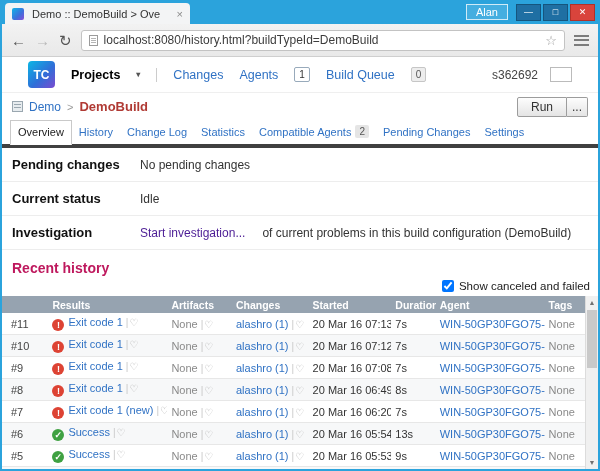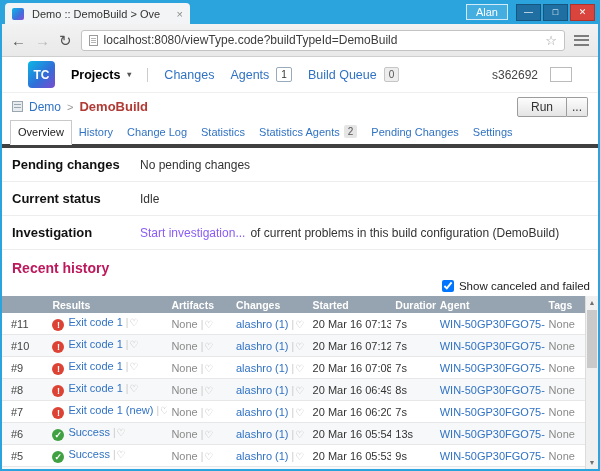--- a/index.html
+++ b/index.html
@@ -40,21 +40,21 @@
   .menu-icon i { display:block; height:2px; background:#7c7c7c; }
 
   
   .page { flex:1; min-height:0; display:flex; flex-direction:column; background:#fff; }
 
   .tc-nav { height:36px; flex:none; display:flex; align-items:center; padding:0 26px; border-bottom:1px solid #efefef; }
   .tc-logo { width:27px; height:27px; border-radius:4px; color:#fff; font-weight:bold; font-size:12px;
              display:flex; align-items:center; justify-content:center;
              background:linear-gradient(135deg,#0bb7e5 0%,#2f6fd8 55%,#7a4bd0 100%); }
   .nav-items { display:flex; align-items:center; margin-left:16px; gap:16px; font-size:12.5px; }
-  .nav-item { color:#3072c4; display:flex; align-items:center; gap:7px; white-space:nowrap; }
+  .nav-item { color:#3072c4; display:flex; align-items:center; gap:16px; white-space:nowrap; }
   .nav-item.active { color:#000; font-weight:bold; }
   .caret { font-size:8px; color:#555; }
   .nav-divider { width:1px; height:14px; background:#ccc; }
   .badge { font-size:10px; border:1px solid #98aabb; background:#fff; color:#333; padding:0 4px;
            line-height:13px; border-radius:2px; }
   .badge.gray { background:#ededed; border-color:#c6c6c6; color:#555; }
   .nav-right { margin-left:auto; display:flex; align-items:center; gap:12px; }
   .nav-user { font-size:12px; color:#444; }
   .nav-box { width:22px; height:15px; border:1px solid #bbb; background:#fff; display:inline-block; }
 
@@ -73,21 +73,21 @@
   .tabs { height:28px; flex:none; display:flex; align-items:flex-end; padding:0 8px;
           border-bottom:4px solid #404040; font-size:11px; }
   .tabtab { padding:5px 7px 6px; color:#3072c4; display:flex; gap:4px; align-items:center; white-space:nowrap; }
   .tabtab.active { border:1px solid #c9c9c9; border-bottom:1px solid #fff; margin-bottom:-1px;
                    background:#fff; color:#222; }
   .tab-count { font-size:10px; background:#e5e5e5; color:#555; padding:0 4px; border-radius:2px; line-height:13px; }
 
   .sec { display:flex; align-items:baseline; padding:9px 10px; border-bottom:1px solid #ededed; }
   .sec-label { width:128px; flex:none; font-size:13px; font-weight:bold; color:#111; }
   .sec-value { font-size:12px; color:#333; }
-  .inv-link { color:#8b5cf6; font-size:12px; margin-right:5px; text-decoration:none; }
+  .inv-link { color:#4c1d95; font-size:12px; margin-right:17px; text-decoration:none; }
   .recent-title { font-size:14px; font-weight:bold; color:#be185d; padding:10px 10px 2px; }
   .filter-row { display:flex; justify-content:flex-end; align-items:center; gap:5px;
                 padding:2px 8px 4px; font-size:11.5px; color:#222; }
   .filter-row input { width:12px; height:12px; }
 
   .table-region { flex:1; min-height:0; position:relative; overflow:hidden; }
   table { border-collapse:collapse; table-layout:fixed; width:calc(100% - 13px); }
   thead th { background:#96a3b0; color:#fff; font-size:10.5px; font-weight:bold; text-align:left;
              padding:2px 4px; height:17px; white-space:nowrap; overflow:hidden; }
   thead th:first-child { padding-left:9px; }
@@ -128,21 +128,21 @@
       <span class="win-btn close">✕</span>
     </div>
   </div>
 
   <div class="toolbar">
     <span class="nav-btn">←</span>
     <span class="nav-btn disabled">→</span>
     <span class="nav-btn">↻</span>
     <div class="addressbar">
       <span class="doc-icon"></span>
-      <span class="url">localhost:8080/viewType.code?buildTypeId=DemoBuild</span>
+      <span class="url">localhost:8080/history.html?buildTypeId=DemoBuild</span>
       <span class="star">☆</span>
     </div>
     <span class="menu-icon">
         <i></i>
         <i></i>
         <i></i>
       </span>
   </div>
 
   <div class="page">
@@ -191,21 +191,21 @@
       <span class="tabtab">
           <span>History</span>
         </span>
       <span class="tabtab">
           <span>Change Log</span>
         </span>
       <span class="tabtab">
           <span>Statistics</span>
         </span>
       <span class="tabtab">
-        <span>Statistics Agents</span>
+        <span>Compatible Agents</span>
         <span class="tab-count">2</span>
       </span>
       <span class="tabtab">
           <span>Pending Changes</span>
         </span>
       <span class="tabtab">
           <span>Settings</span>
         </span>
     </div>
 

